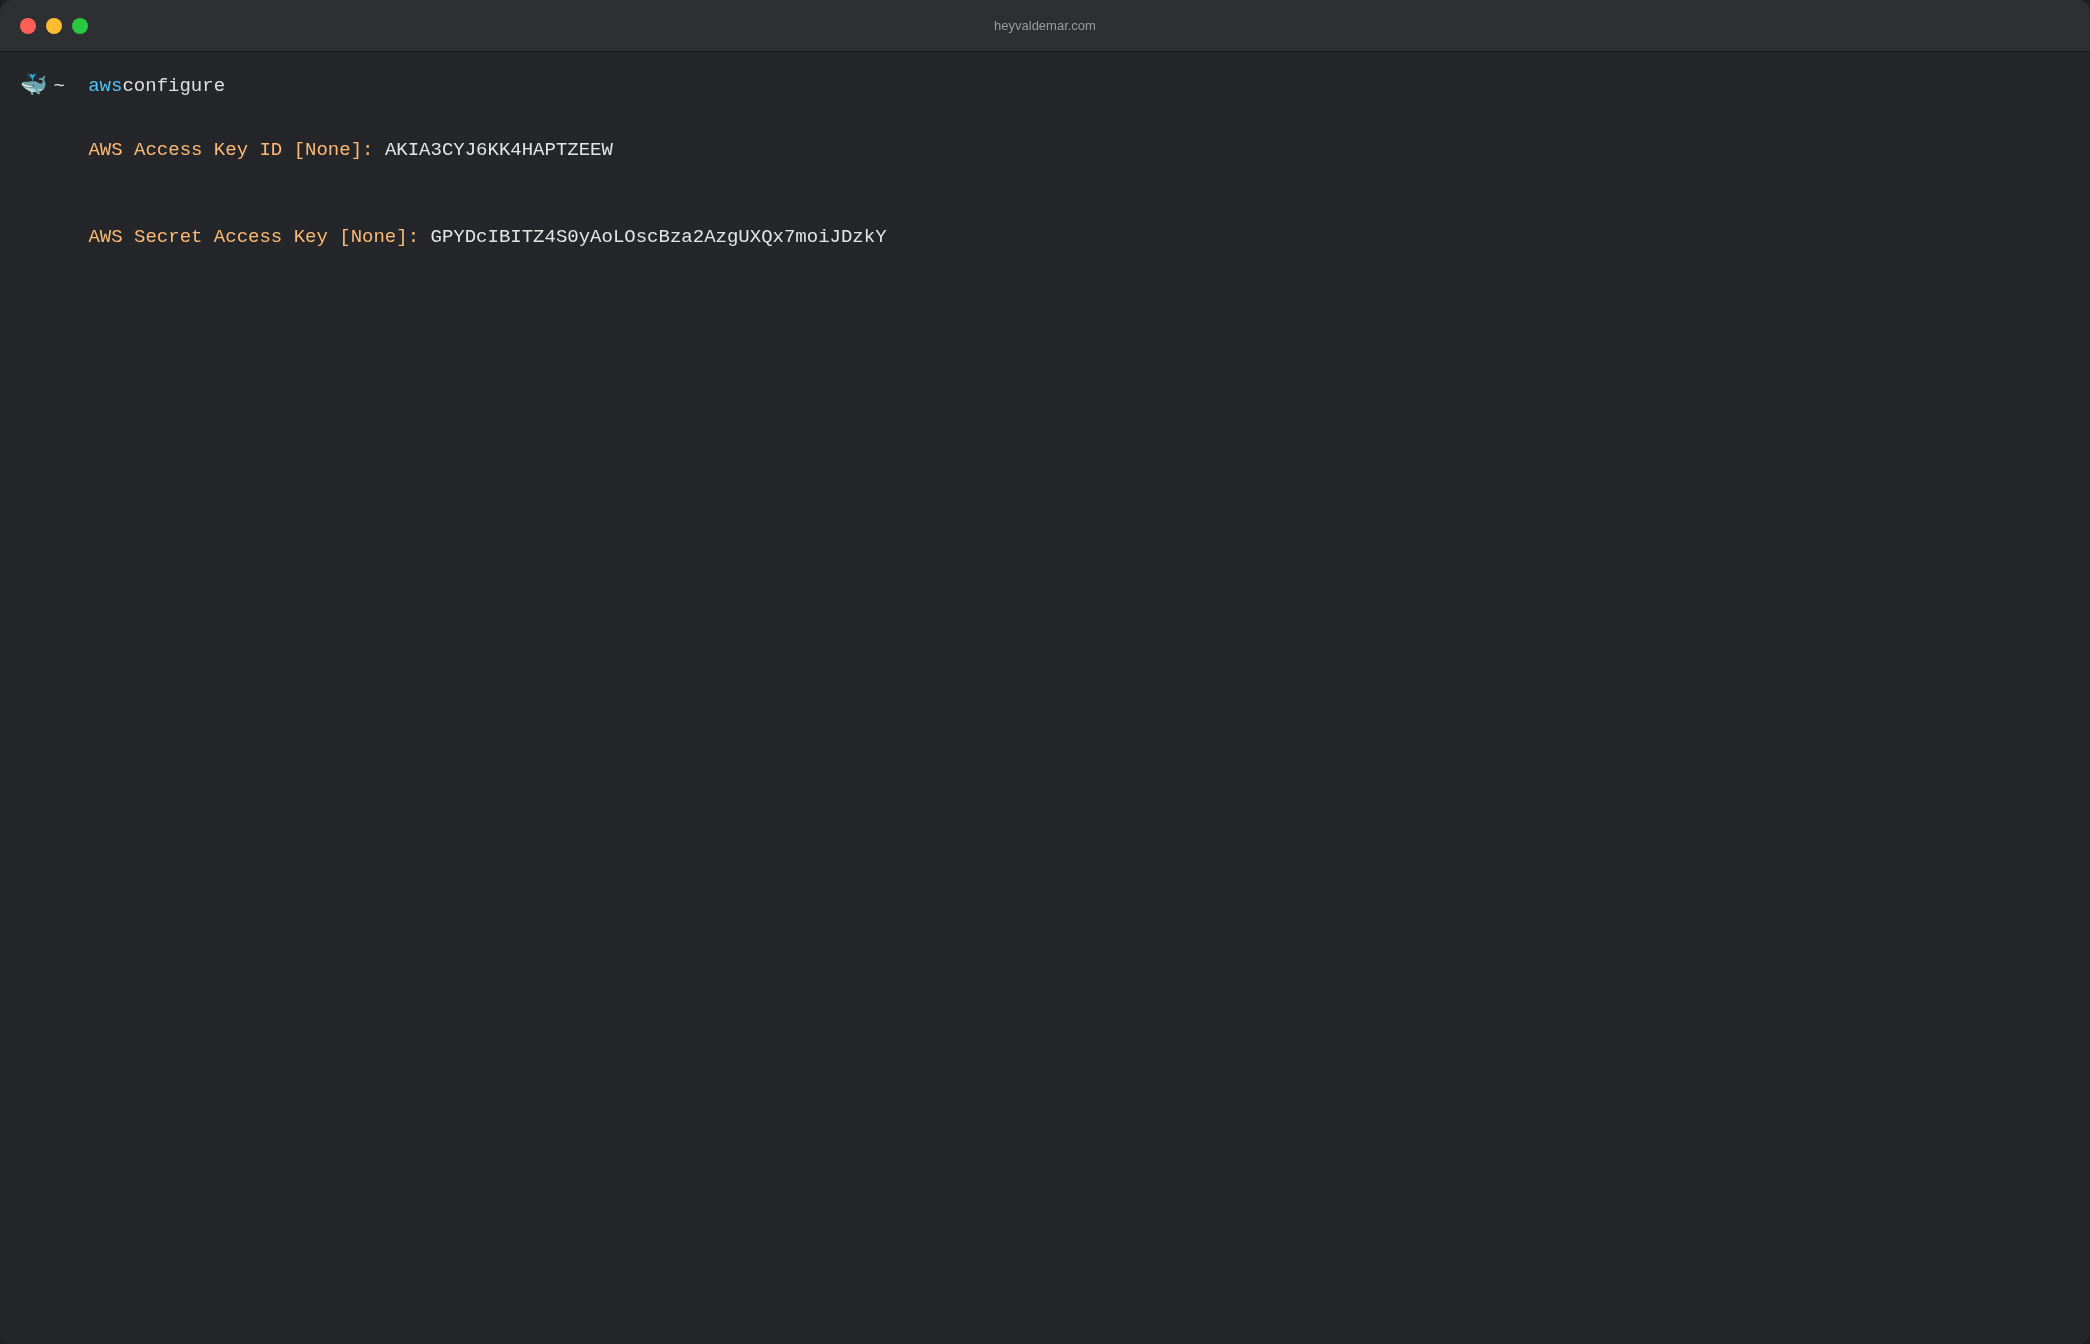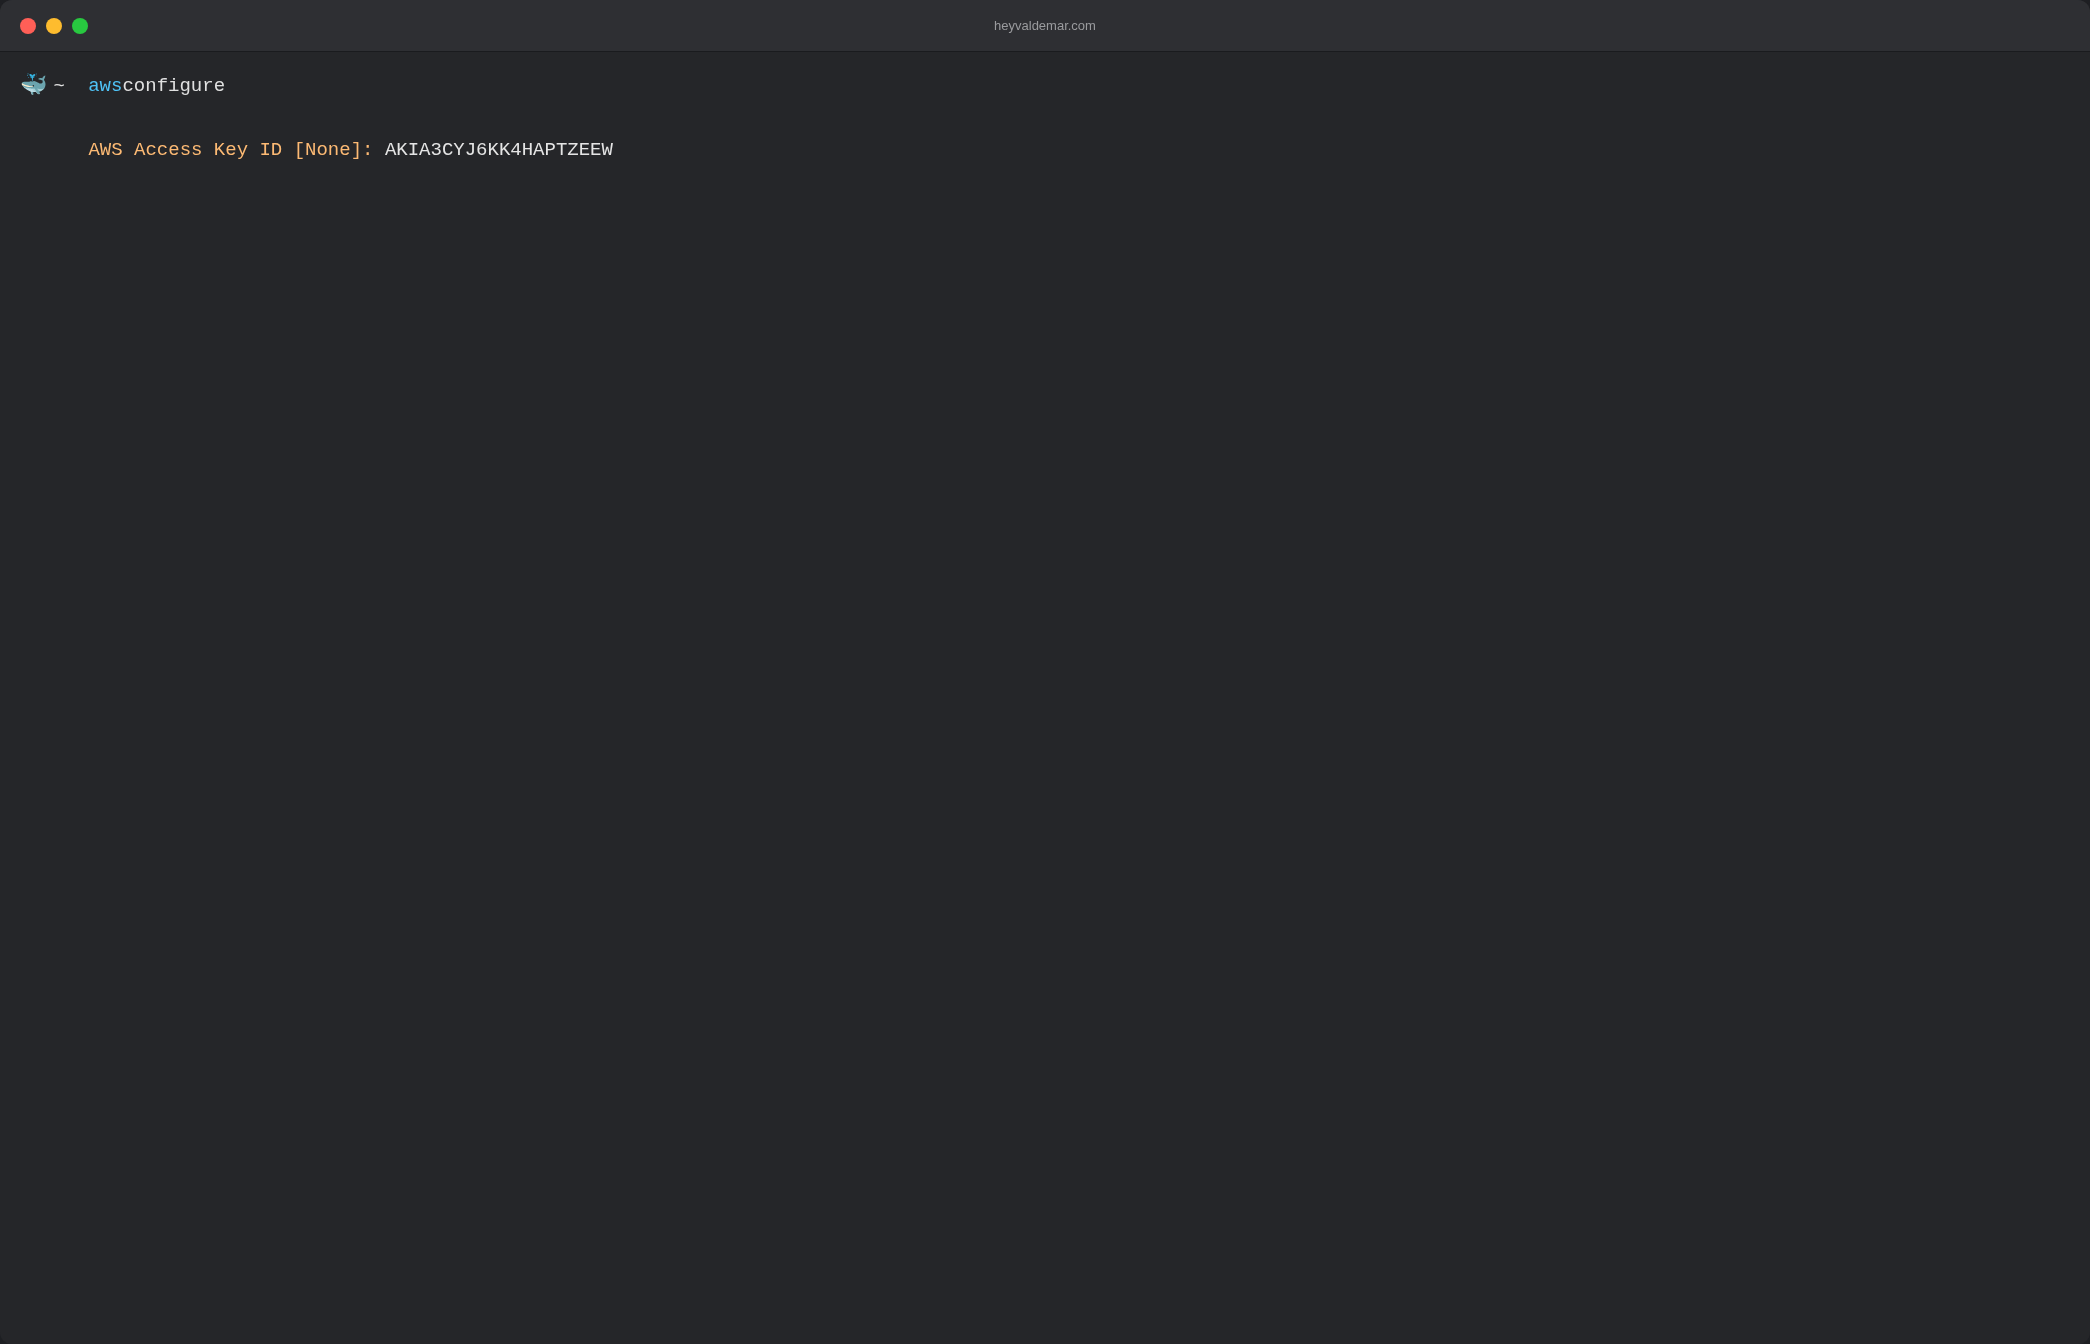--- a/index.html
+++ b/index.html
@@ -167,16 +167,19 @@
       <span class="prompt-tilde">~</span>
       <span style="margin-right:6px; color:#e0e0e0;">&nbsp;</span>
       <span class="cmd-aws">aws</span>
       <span style="margin-left:0;" class="cmd-configure">configure</span>
     </div>
 
     <div class="output-line line-aws-key">
       <span class="label-text">AWS Access Key ID [None]: </span><span class="value-text">AKIA3CYJ6KK4HAPTZEEW</span>
     </div>
 
+    <div class="output-line line-aws-secret">
+      <span class="label-text">AWS Secret Access Key [None]: </span><span class="value-text">GPYDcIBITZ4S0yAoLOscBza2AzgUXQx7moiJDzkY</span>
+    </div>
 
 
   </div>
 </div>
 
 </body></html>

